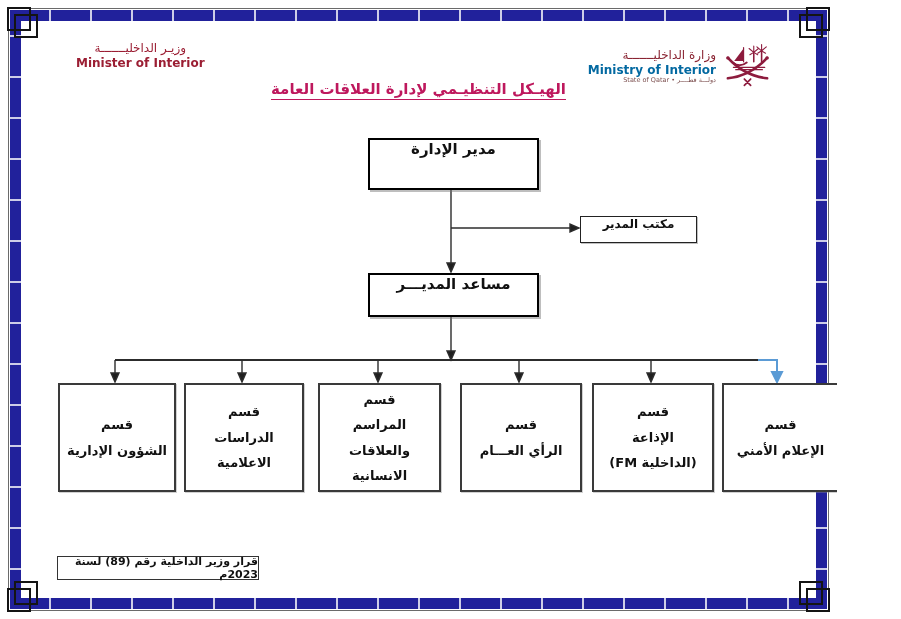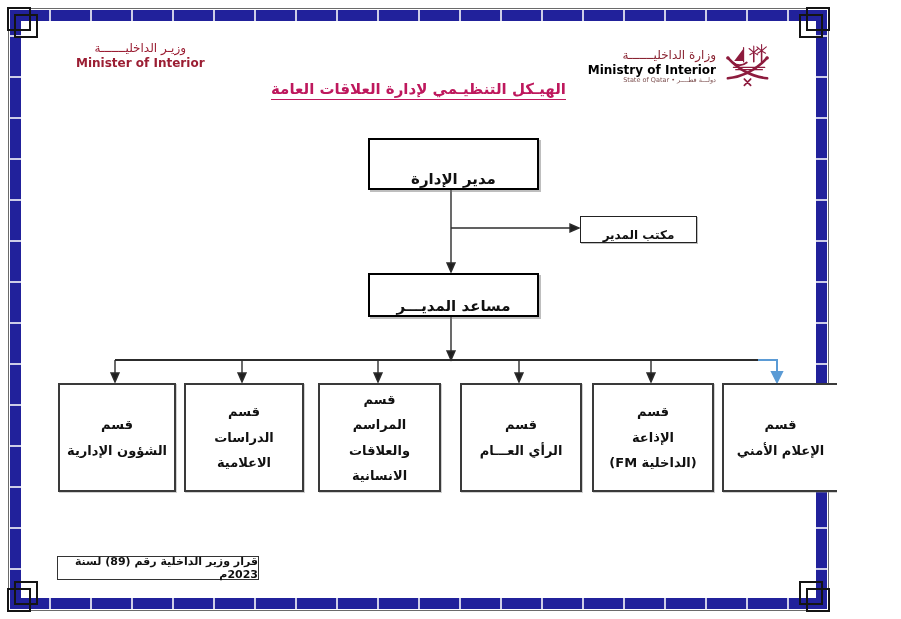--- a/index.html
+++ b/index.html
@@ -14,27 +14,27 @@
           background-image:repeating-linear-gradient(0deg,transparent 0 39px,rgba(235,235,245,.85) 39px 41px);}
   .band.t{top:10px}.band.b{bottom:10px}.band.l{left:10px}.band.r{right:10px}
   .csq{position:absolute;width:20px;height:20px;border:2px solid #141414;background:transparent;}
   
   .hdr-left{position:absolute;left:76px;top:41px;text-align:center;color:#9b1e33;line-height:1.25;}
   .hdr-left .ar{font-size:12px;direction:rtl;}
   .hdr-left .en{font-size:12px;font-weight:bold;}
   .hdr-right{position:absolute;right:66px;top:44px;display:flex;align-items:center;gap:8px;}
   .hdr-right .txt{text-align:right;line-height:1.2;}
   .hdr-right .ar{font-size:12px;color:#8a2432;direction:rtl;}
-  .hdr-right .en{font-size:12px;font-weight:bold;color:#000000;}
+  .hdr-right .en{font-size:12px;font-weight:bold;color:#0369a1;}
   .hdr-right .st{font-size:6.5px;color:#7d5050;direction:rtl;}
   
   .title{position:absolute;left:0;right:0;top:80px;text-align:center;font-size:15px;font-weight:bold;
          color:#be185d;direction:rtl;text-decoration:underline;text-underline-offset:5px;}
   
-  .dbox{position:absolute;border:2px solid #000;background:#fff;display:flex;align-items:flex-end;
+  .dbox{position:absolute;border:2px solid #000;background:#fff;display:flex;align-items:flex-start;
         justify-content:center;text-align:center;direction:rtl;font-weight:bold;color:#111;
         box-shadow:2px 2px 0 rgba(110,110,110,.45);}
   .office{border:1px solid #222;box-shadow:1px 1px 0 rgba(130,130,130,.5);font-size:12px;}
   .main{font-size:15px;}
   .sbox{position:absolute;top:383px;height:105px;border:2px solid #3a3a3a;background:#fff;
         display:flex;align-items:center;justify-content:center;text-align:center;direction:rtl;
         font-weight:bold;font-size:13px;color:#111;line-height:1.95;white-space:pre-line;
         box-shadow:1px 1px 0 rgba(140,140,140,.4);}
   .footerbox{position:absolute;left:57px;top:556px;width:200px;height:22px;border:1px solid #333;
         display:flex;align-items:center;justify-content:center;direction:rtl;font-size:11px;

